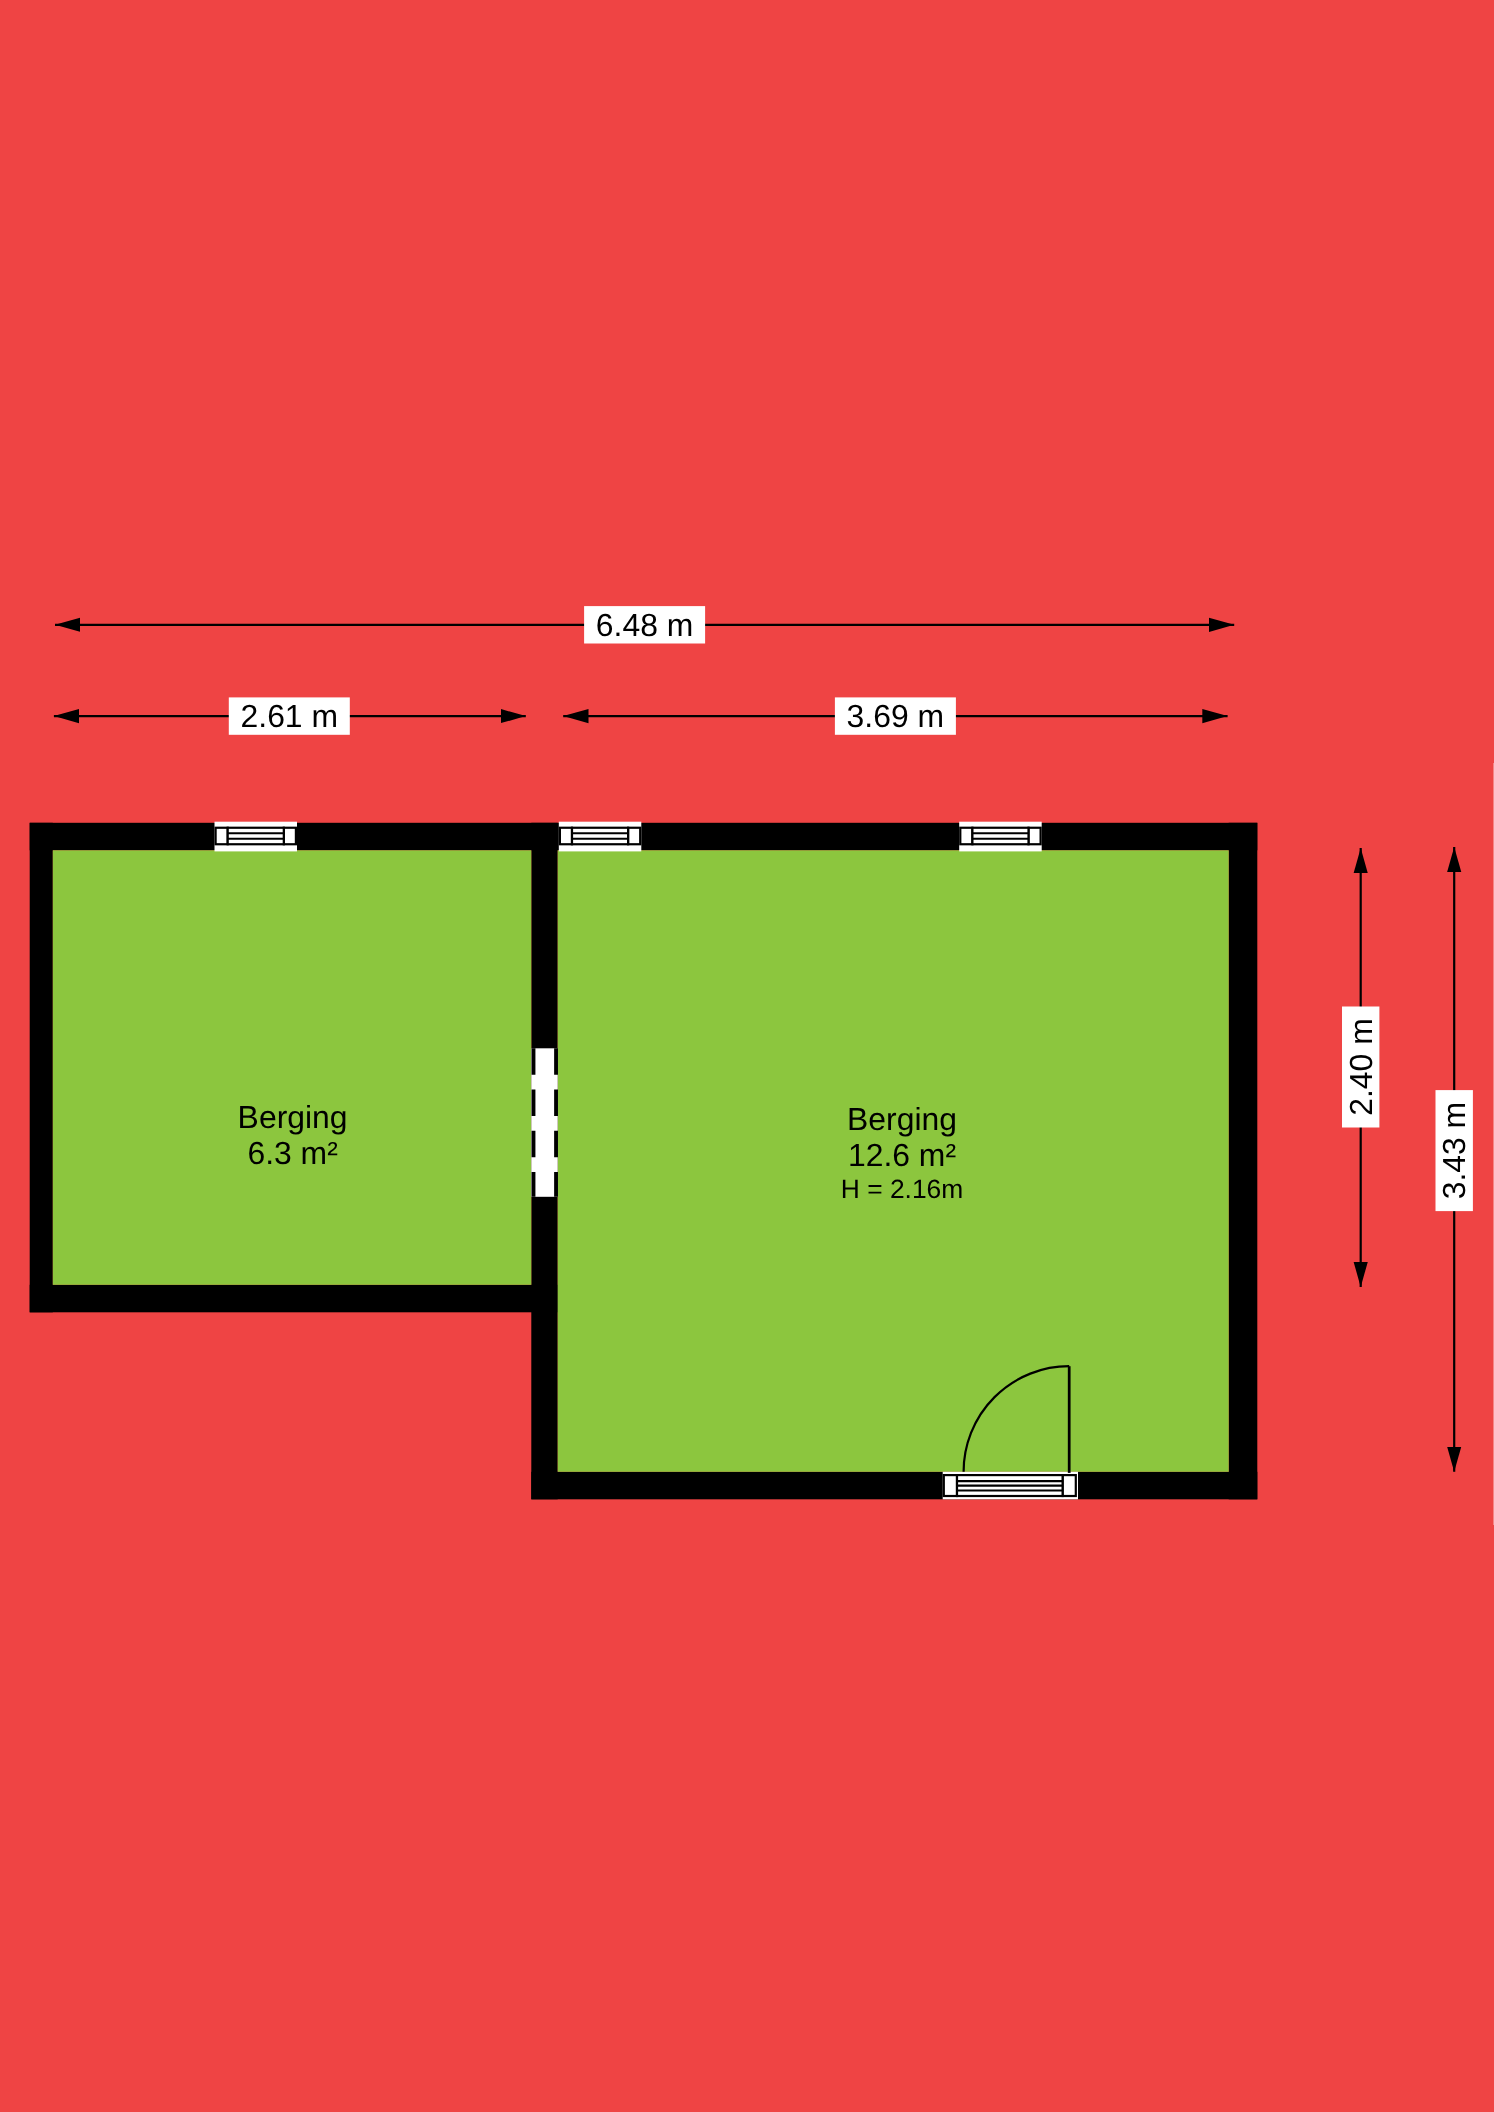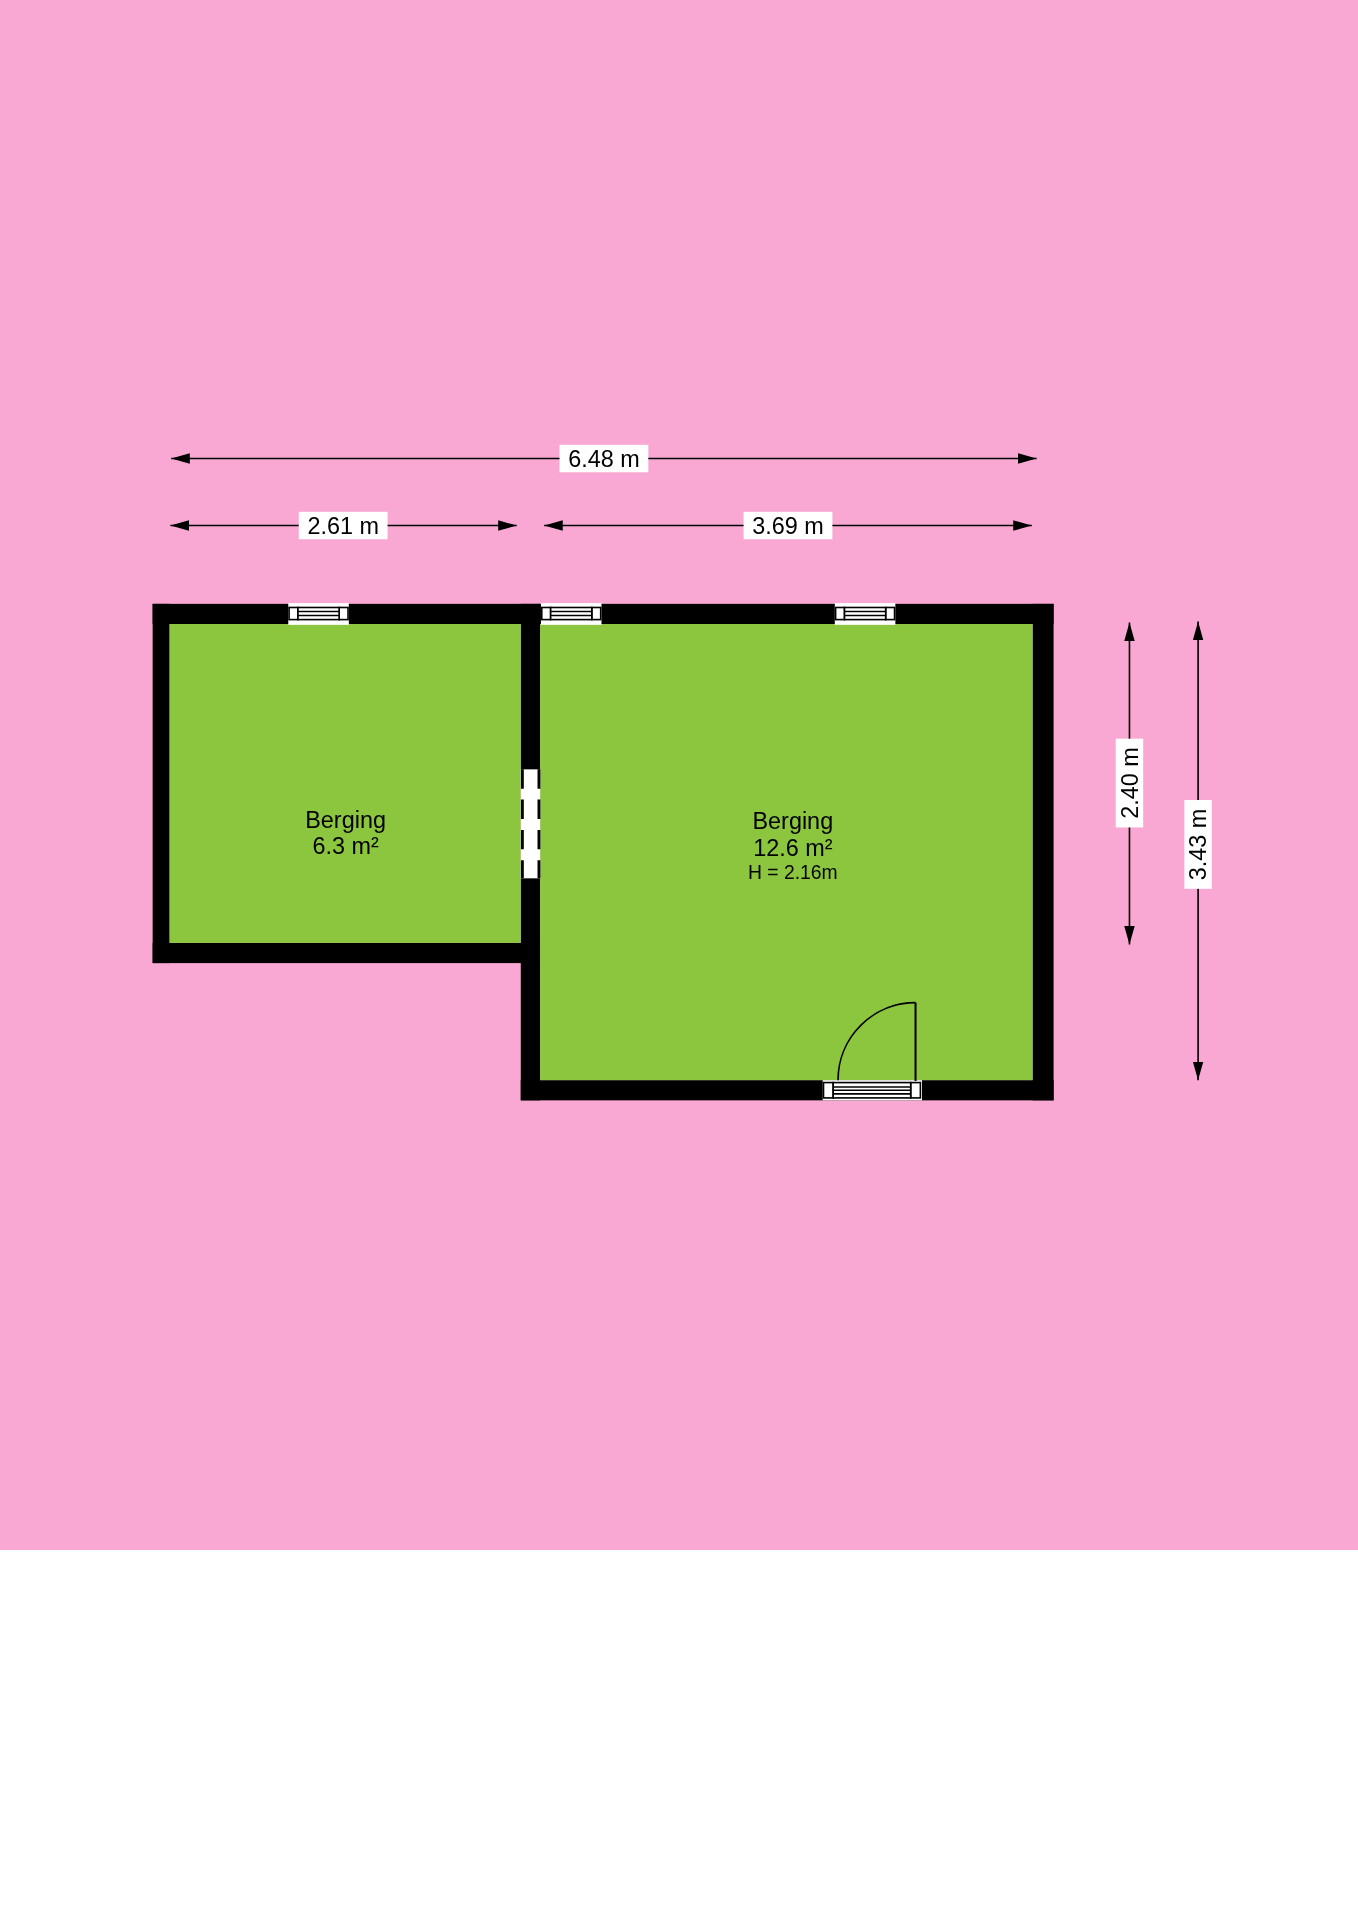--- a/index.html
+++ b/index.html
@@ -1,20 +1,20 @@
 <!DOCTYPE html>
 <html><head>
 <meta charset="utf-8">
 <style>
   html, body { margin: 0; padding: 0; background: #ffffff; }
   .stage {
     position: relative;
     width: 1358px;
-    height: 1550px;
-    background: #f9a8d4;
+    height: 1920px;
+    background: #ef4444;
     font-family: "Liberation Sans", sans-serif;
   }
   .stage svg { display: block; width: 100%; height: 100%; }
 
   .dim-line   { stroke: #000000; stroke-width: 2; fill: none; }
   .arrowhead  { fill: #000000; stroke: none; }
   .label-bg   { fill: #ffffff; stroke: none; }
 
   .dim-label  {
     font-family: "Liberation Sans", sans-serif;

